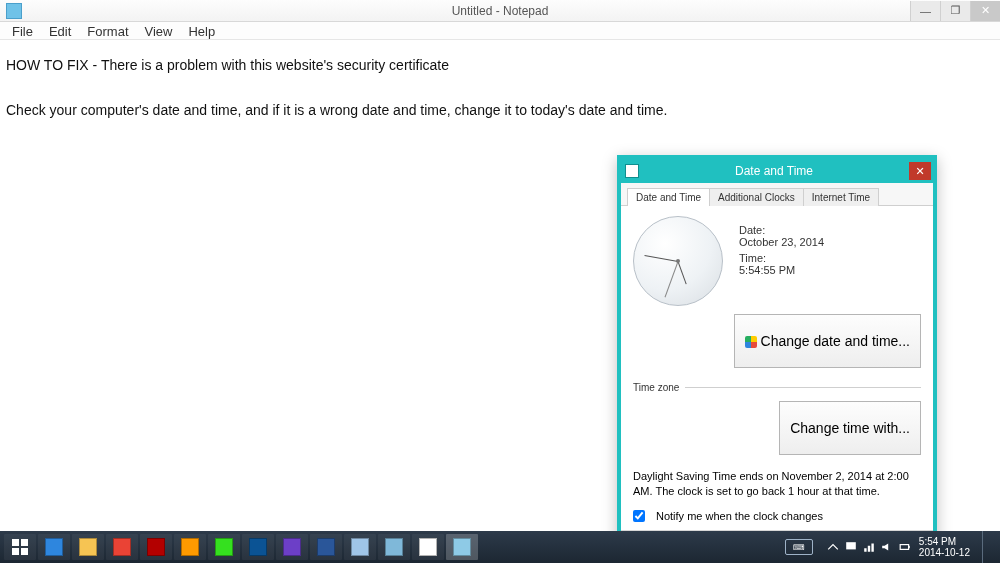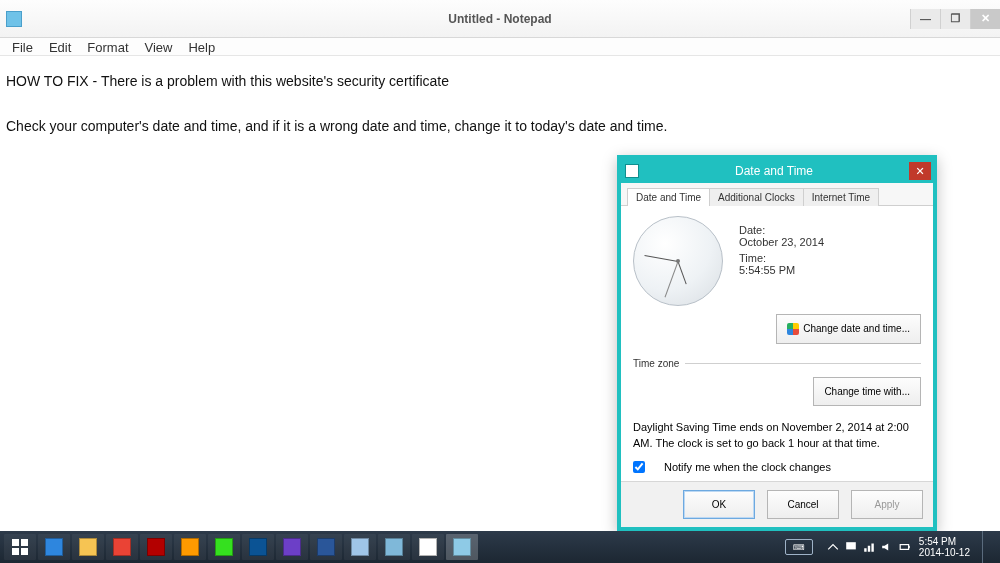--- a/index.html
+++ b/index.html
@@ -1,19 +1,19 @@
 <!DOCTYPE html>
 <html><head>
 <meta charset="utf-8">
 <style>
   * { margin: 0; padding: 0; box-sizing: border-box; font-family: "Segoe UI", Tahoma, sans-serif; }
   body { width: 1000px; height: 563px; background: #fff; overflow: hidden; position: relative; font-size: 11px; }
 
   
-  .win-titlebar { height: 38px; background: linear-gradient(#fdfdfd,#f3f3f3); display: flex; align-items: center; border-bottom: 1px solid #d8d8d8; position: relative; font-weight: bold; }
+  .win-titlebar { height: 22px; background: linear-gradient(#fdfdfd,#f3f3f3); display: flex; align-items: center; border-bottom: 1px solid #d8d8d8; position: relative; }
   .win-title    { position: absolute; left: 0; right: 0; text-align: center; color: #555; font-size: 12px; }
   .win-appicon  { width: 16px; height: 16px; margin-left: 6px; background:#6fc2e8; border:1px solid #4a9fcb; }
   .win-controls { margin-left: auto; display:flex; }
   .win-ctrl     { width: 30px; height: 20px; display:flex; align-items:center; justify-content:center; color:#555; font-size:11px; background:#eaeaea; border-left:1px solid #d0d0d0; cursor:default;}
   .win-ctrl.close { background:#c9c9c9; color:#fff; }
 
   .menubar { height:18px; background:#fdfdfd; border-bottom:1px solid #e6e6e6; display:flex; padding-left:4px; }
   .menu    { padding:2px 8px; color:#333; font-size:13px; cursor:default; }
 
   .doc-body { padding: 14px 6px 6px 6px; font-family: Calibri, Arial, sans-serif; font-size: 14px; color:#111; line-height:1.6; }
@@ -45,32 +45,32 @@
   .hand { position:absolute; left:50%; top:50%; background:#555; transform-origin:left center; height:1px;}
   .hand.h { width:24px; transform:rotate(70deg);}
   .hand.m { width:34px; transform:rotate(190deg);}
   .hand.s { width:38px; background:#888; transform:rotate(110deg);}
   .clock::after{content:"";position:absolute;left:calc(50% - 2px);top:calc(50% - 2px);width:4px;height:4px;background:#777;border-radius:50%;}
 
   .dt-info { padding-top:4px; color:#333; }
   .dt-info .lbl { margin-top:4px; }
   .dt-info .val { margin-bottom:4px; }
 
-  .btn { border:1px solid #b5b5b5; background:linear-gradient(#fdfdfd,#eee); padding:8px 10px; font-size:10px; cursor:default; min-width:72px; text-align:center; }
+  .btn { border:1px solid #b5b5b5; background:linear-gradient(#fdfdfd,#eee); padding:18px 10px; font-size:14px; cursor:default; min-width:72px; text-align:center; }
   .btn-row-right { display:flex; justify-content:flex-end; margin-top:8px; }
 
   .change-dt { display:flex; justify-content:flex-end; margin-top:8px; }
   .shield { display:inline-block; width:12px; height:12px; margin-right:4px; vertical-align:middle;
             background: conic-gradient(#ffcc00 0 25%, #e74c3c 0 50%, #2e86de 0 75%, #27ae60 0); border-radius:2px;}
 
   .tz-head { margin-top:14px; display:flex; align-items:center; color:#333; font-size:10px; }
   .tz-head .rule { flex:1; height:1px; background:#cfcfcf; margin-left:6px;}
   .tz-val { margin-top:8px; }
   .dst { margin-top:14px; line-height:1.4; }
-  .chk { margin-top:10px; display:flex; align-items:flex-start; gap:19px;}
+  .chk { margin-top:10px; display:flex; align-items:flex-start; gap:11px;}
   .chk input { width:12px; height:12px; }
 
   .dlg-footer { background:#f1f1f1; border-top:1px solid #d7d7d7; padding:8px 10px; display:flex; justify-content:flex-end; gap:12px; }
   .btn.primary { border-color:#6da9e0; box-shadow:inset 0 0 0 1px #bcd8f3; }
   .btn.disabled { color:#999; }
 
   
   .taskbar {
     position:absolute; left:0; right:0; bottom:0; height:32px;
     background:linear-gradient(#2d3a4a,#1c2732); display:flex; align-items:center; padding:0 4px;

